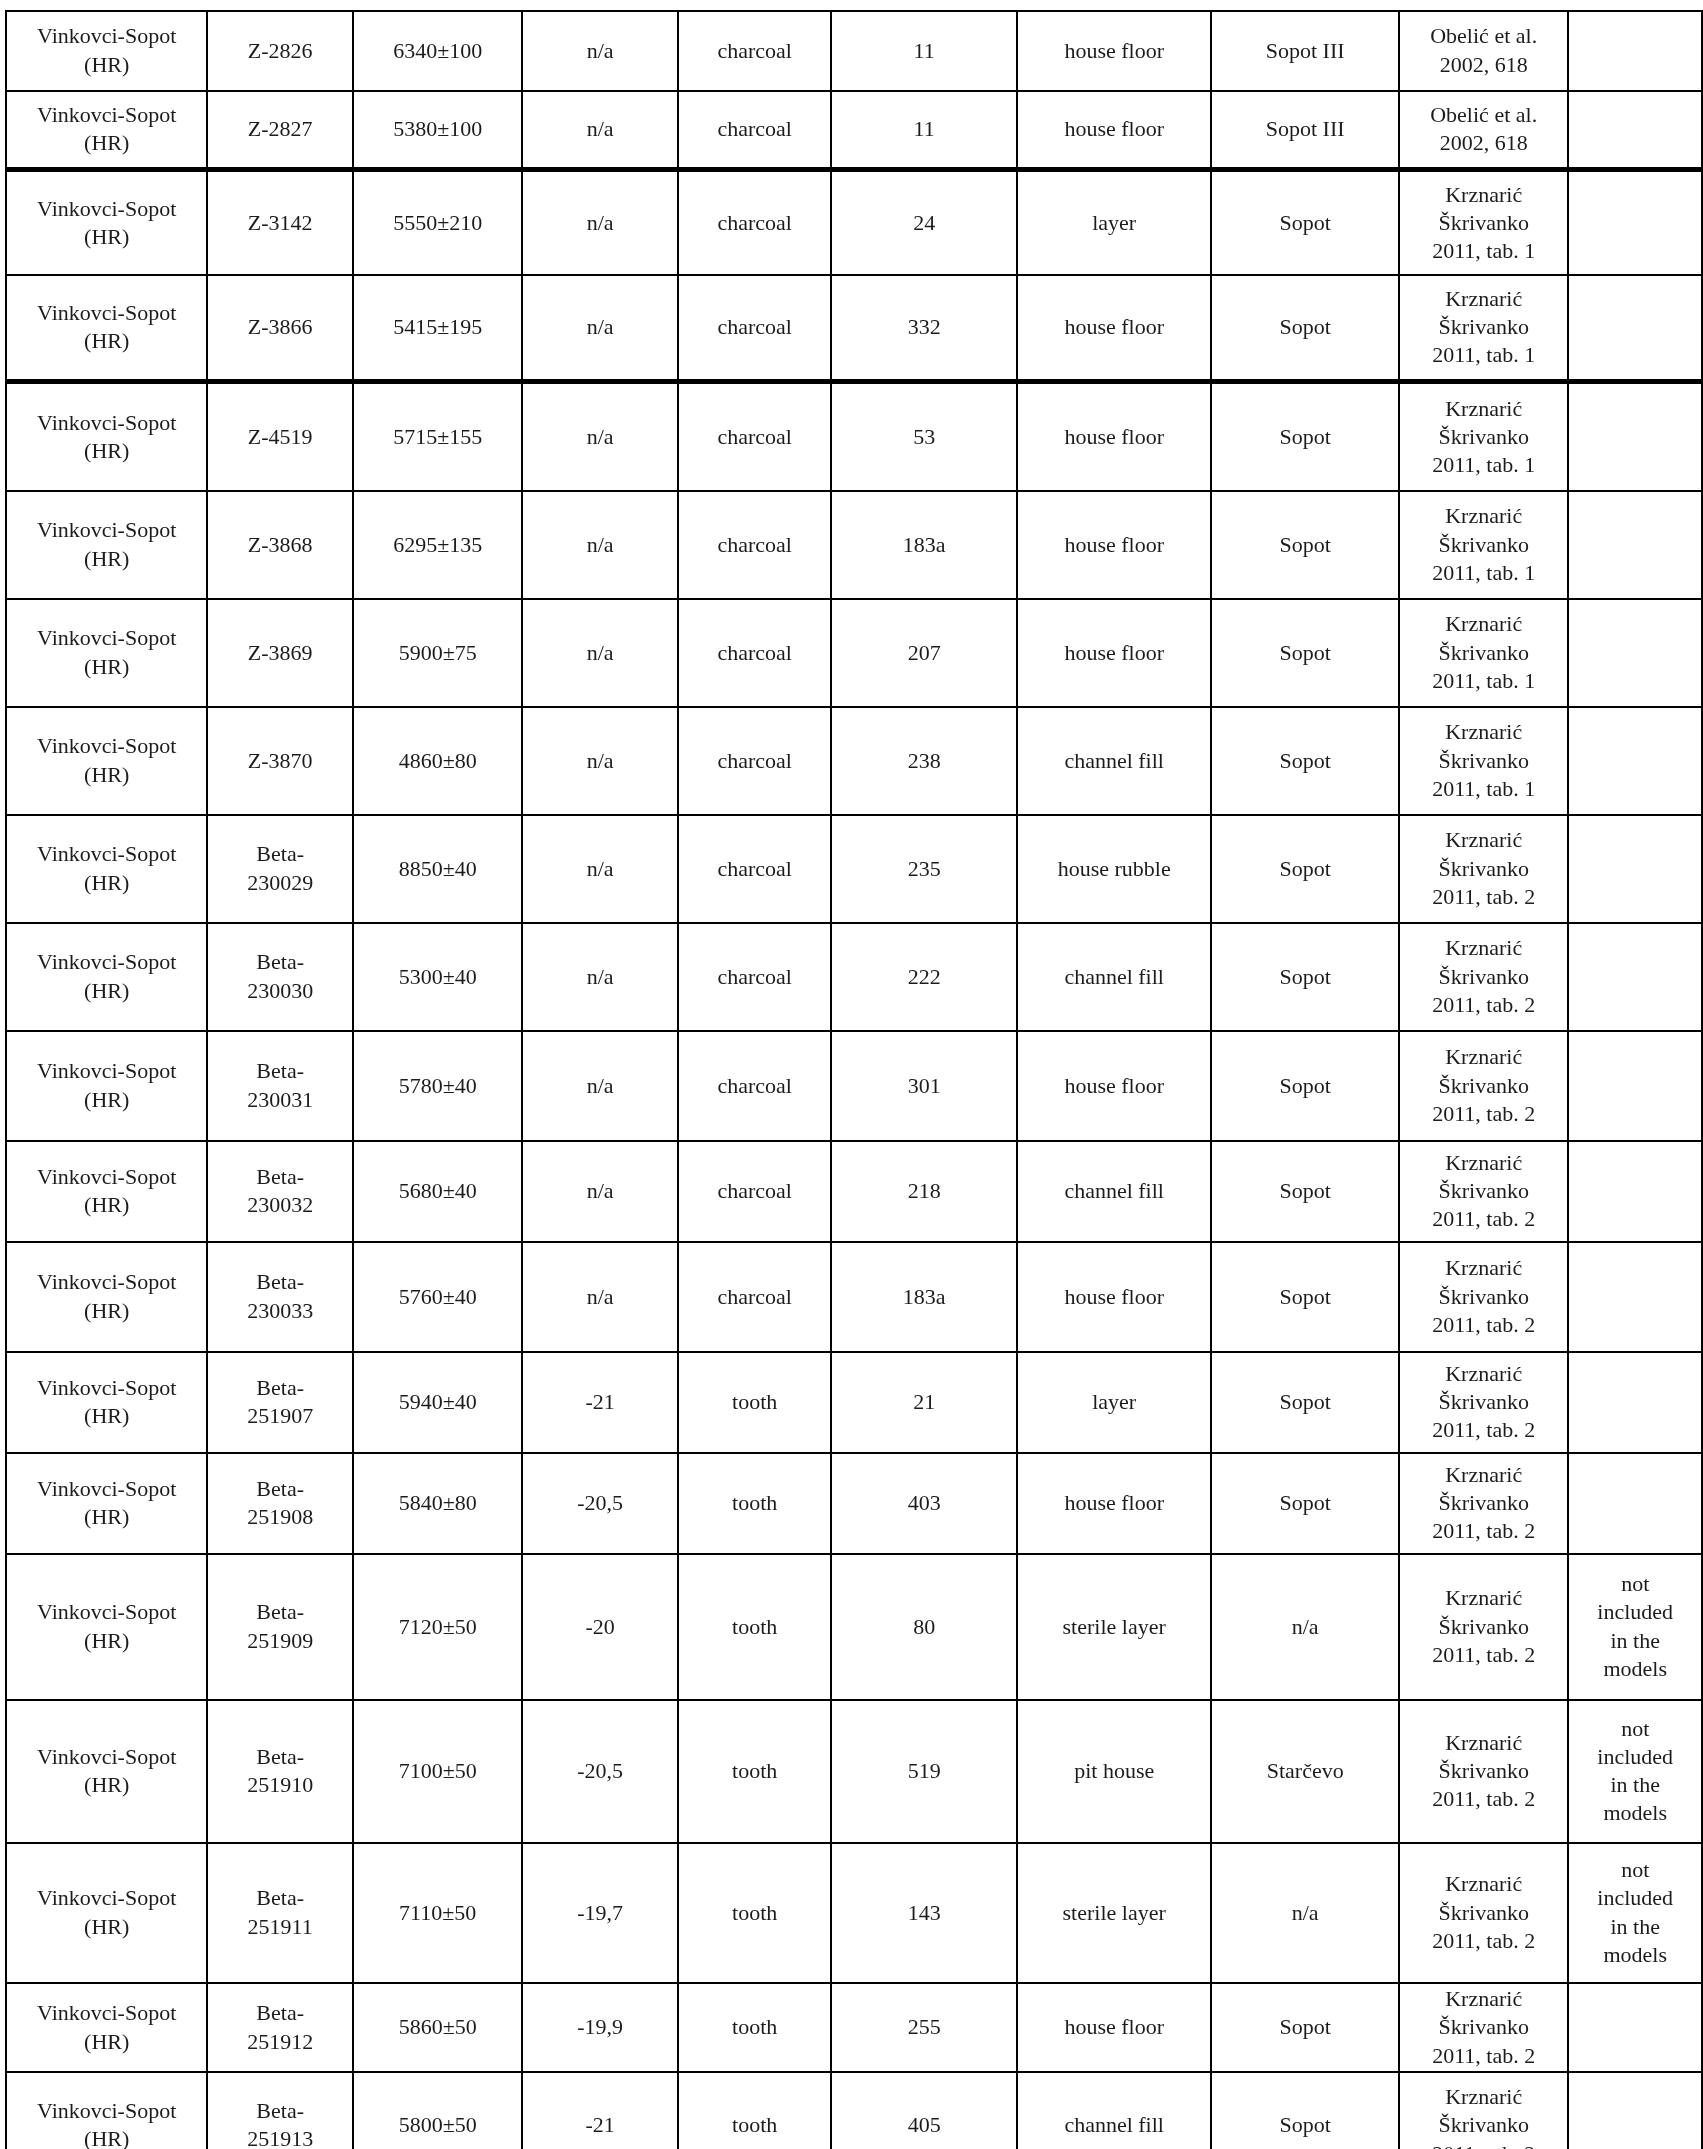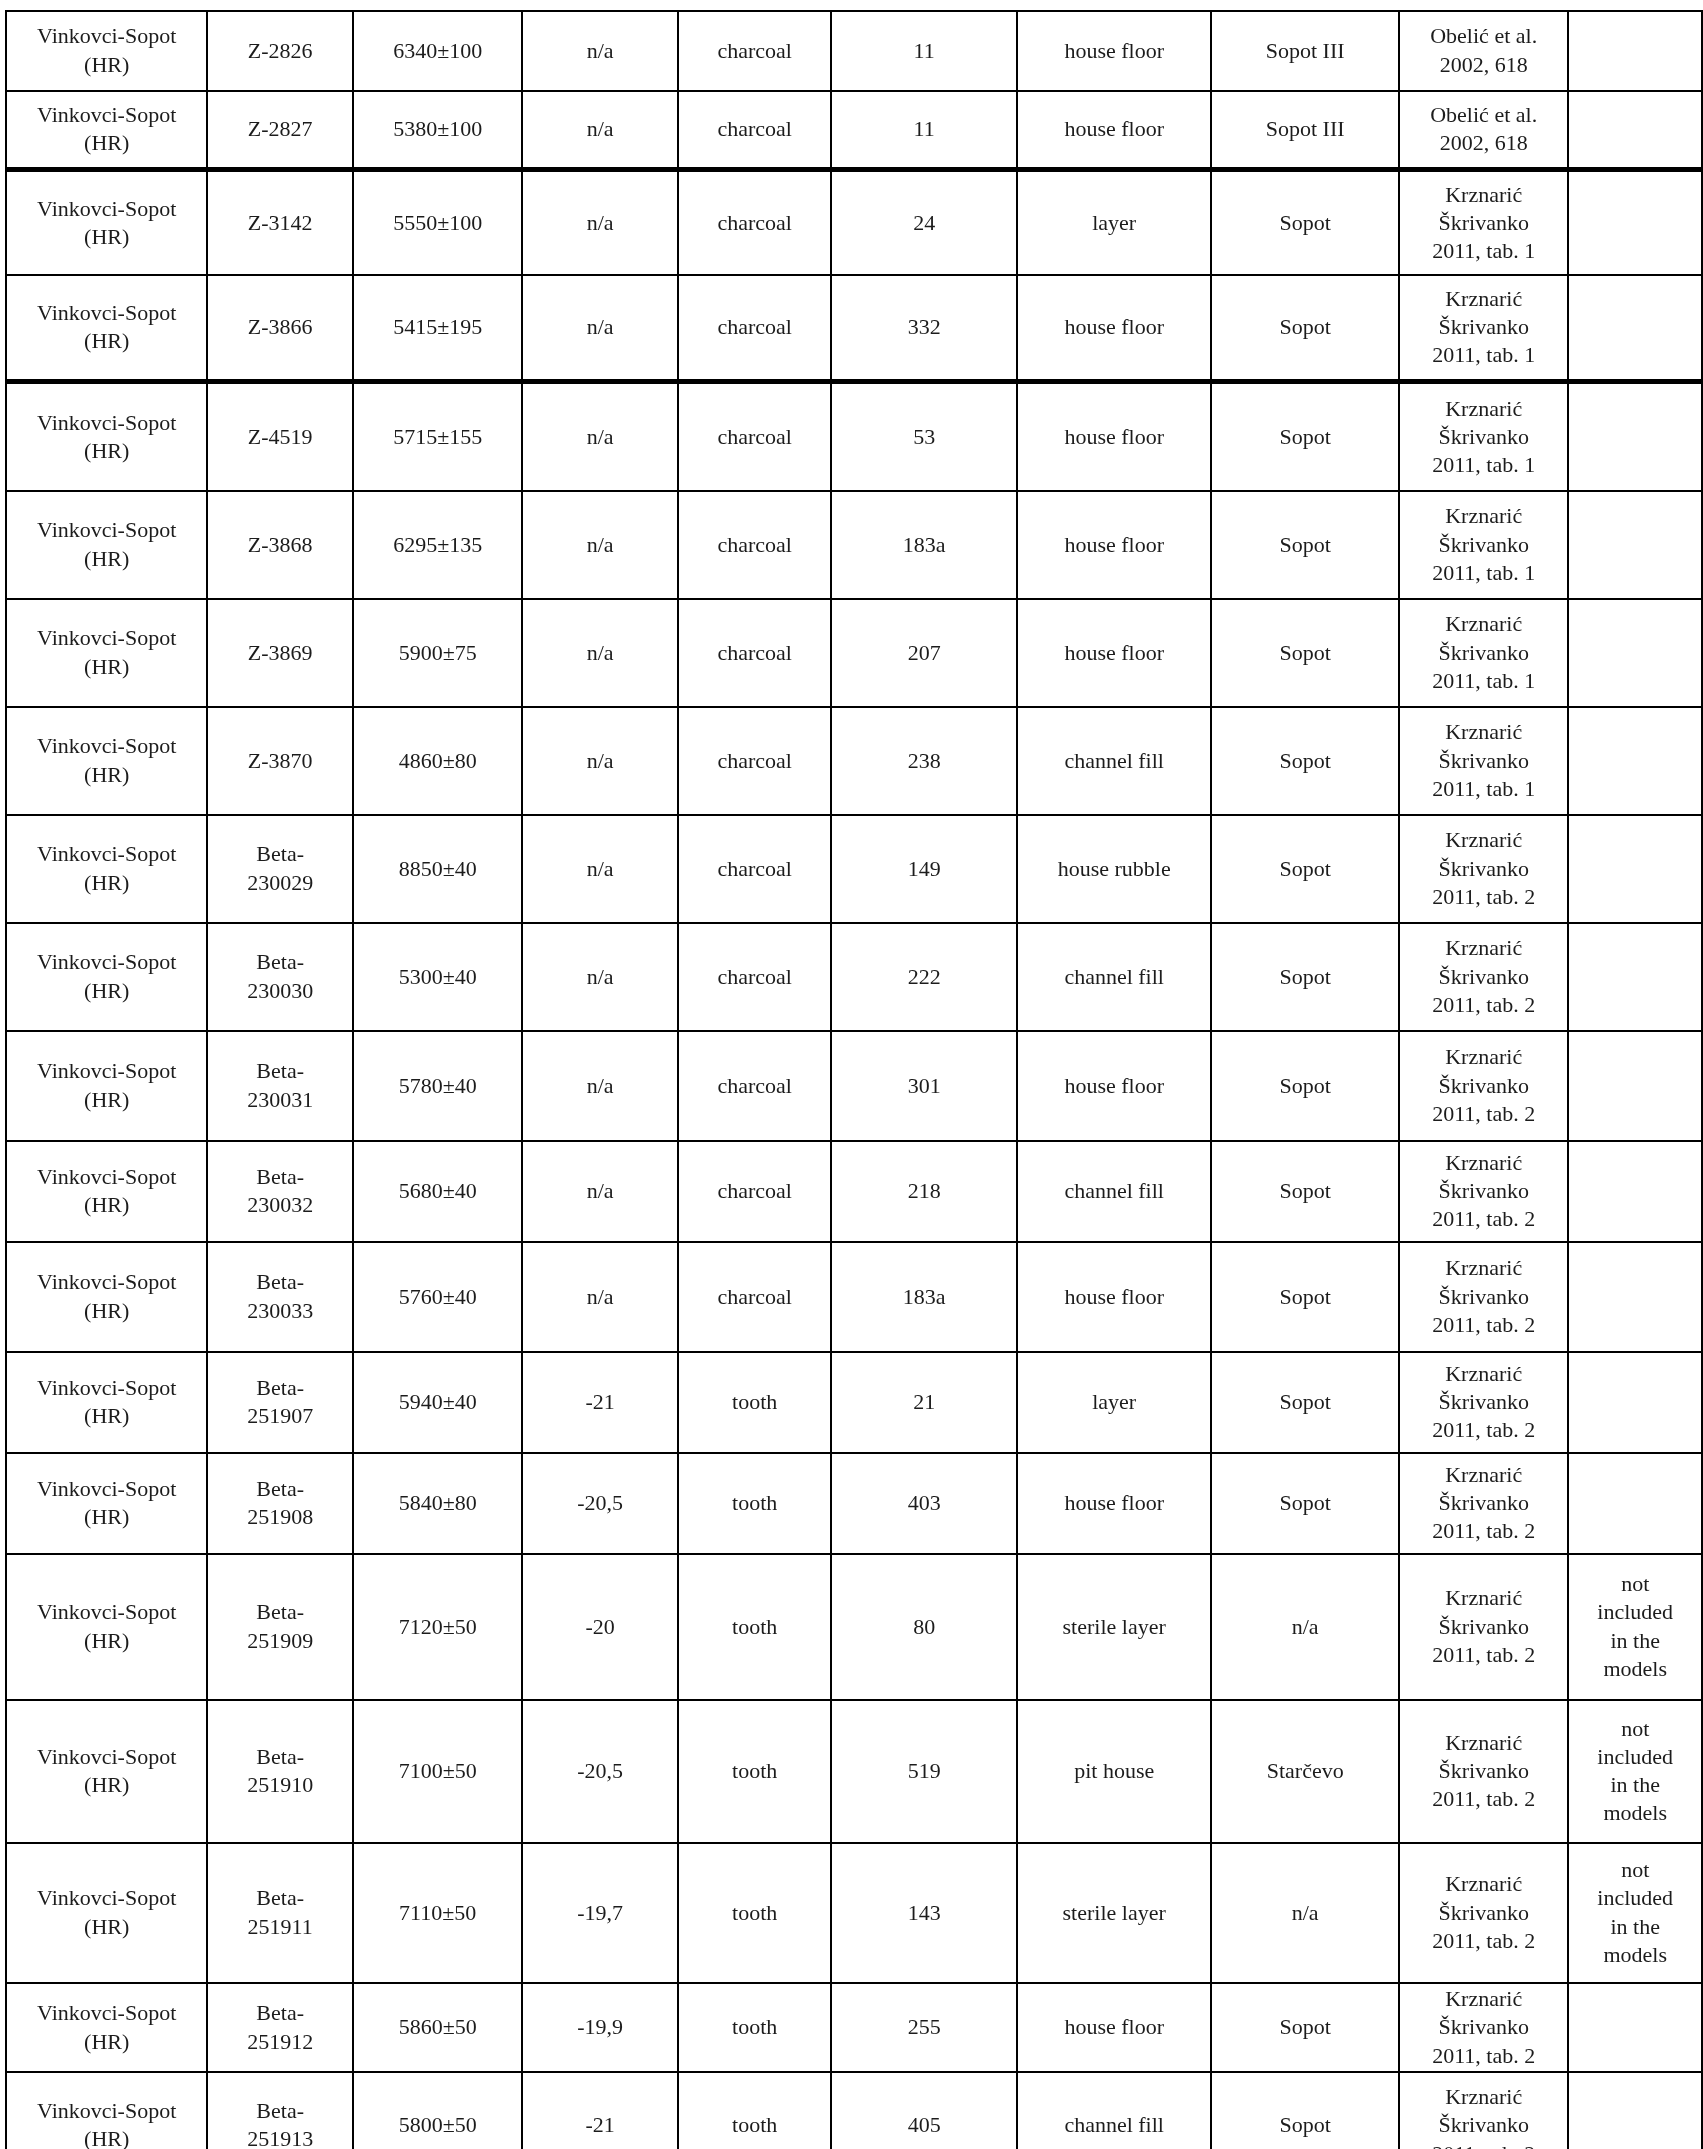--- a/index.html
+++ b/index.html
@@ -92,21 +92,21 @@
             <td>house floor</td>
             <td>Sopot III</td>
             <td><span>Obelić </span><span class="italic">et al.</span><span>
 2002, 618</span></td>
             <td class="note-cell"></td>
           </tr>
           <tr style="height: 105px;">
             <td>Vinkovci-Sopot
 (HR)</td>
             <td>Z-3142</td>
-            <td>5550±100</td>
+            <td>5550±210</td>
             <td>n/a</td>
             <td>charcoal</td>
             <td>24</td>
             <td>layer</td>
             <td>Sopot</td>
             <td>Krznarić
 Škrivanko
 2011, tab. 1</td>
             <td class="note-cell"></td>
           </tr>
@@ -186,21 +186,21 @@
             <td class="note-cell"></td>
           </tr>
           <tr style="height: 108px;">
             <td>Vinkovci-Sopot
 (HR)</td>
             <td>Beta-
 230029</td>
             <td>8850±40</td>
             <td>n/a</td>
             <td>charcoal</td>
-            <td>149</td>
+            <td>235</td>
             <td>house rubble</td>
             <td>Sopot</td>
             <td>Krznarić
 Škrivanko
 2011, tab. 2</td>
             <td class="note-cell"></td>
           </tr>
           <tr style="height: 108px;">
             <td>Vinkovci-Sopot
 (HR)</td>

